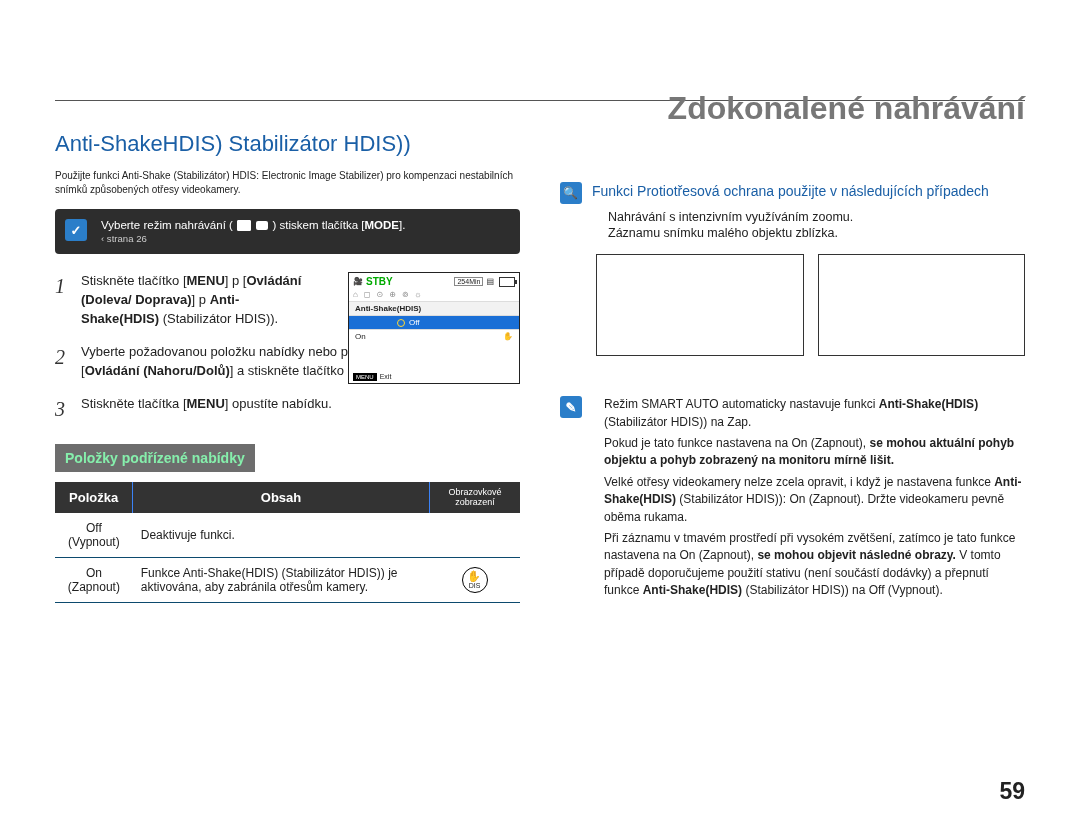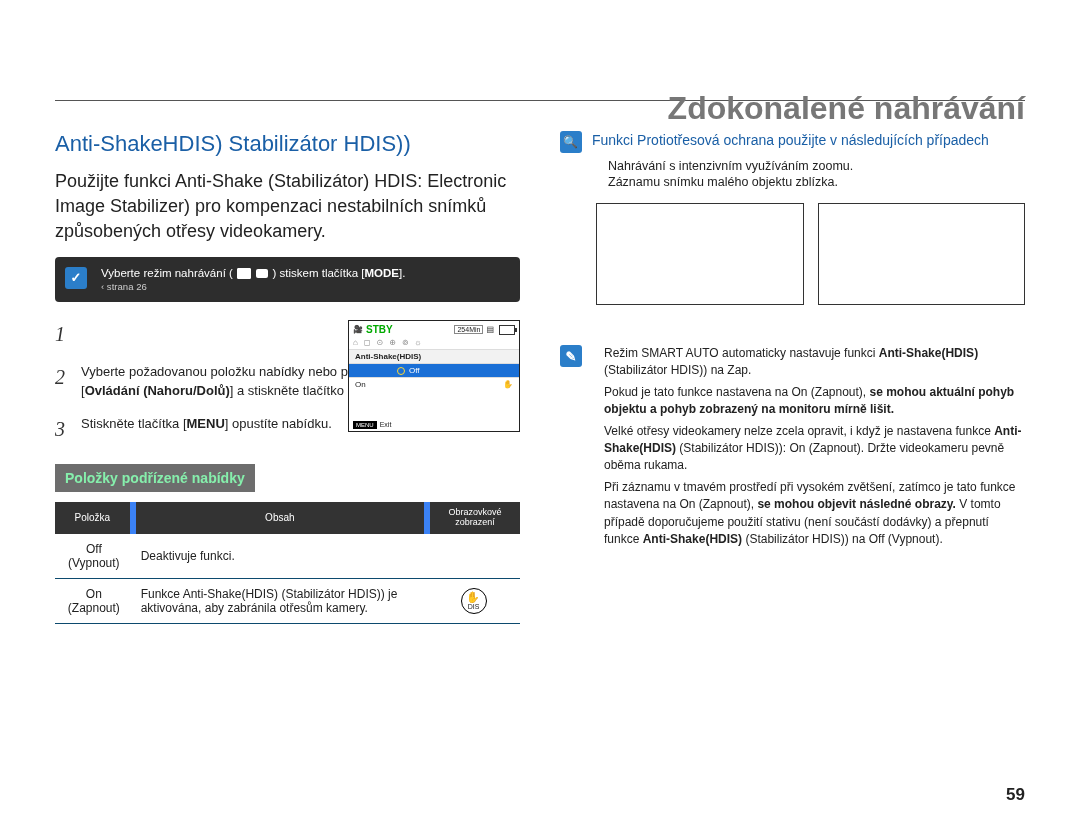--- a/index.html
+++ b/index.html
@@ -1,32 +1,32 @@
 <!DOCTYPE html>
 <html><head>
 <meta charset="utf-8">
 <style>
   html,body{margin:0;padding:0;background:#fff;font-family:Arial,Helvetica,sans-serif;color:#222;}
   .page{width:1080px;height:827px;position:relative;box-sizing:border-box;padding:30px 55px 0 55px;}
   .hr-top{border:none;border-top:1px solid #555;margin:70px 0 0 0;}
   .chapter{position:absolute;top:90px;right:55px;font-size:32px;color:#777;font-weight:bold;}
-  .cols{display:flex;gap:40px;margin-top:30px;}
+  .cols{display:flex;gap:40px;margin-top:30px;align-items:flex-end;}
   .col{flex:1;min-width:0;}
   h2.title{color:#1a5fa6;font-weight:normal;font-size:22px;margin:0 0 12px 0;}
-  p{font-size:18px;line-height:1.4;margin:8px 0 10px 0;}
+  p{font-size:10px;line-height:1.4;margin:8px 0 10px 0;}
   .note-box{background:#2d2d2d;color:#fff;font-size:11.5px;border-radius:4px;padding:10px 12px 10px 46px;position:relative;margin:12px 0 18px 0;}
   .note-box .note-icon{position:absolute;left:10px;top:10px;width:22px;height:22px;background:#2b7ec9;border-radius:3px;display:flex;align-items:center;justify-content:center;color:#fff;font-weight:bold;font-size:13px;}
   .note-box small{display:block;color:#ccc;margin-top:2px;}
   .steps{list-style:none;padding:0;margin:0;}
   .steps li{display:flex;gap:12px;margin-bottom:14px;font-size:13px;line-height:1.45;}
   .steps li .num{font-family:'Times New Roman',serif;font-size:20px;font-style:italic;color:#333;min-width:14px;}
   .b{font-weight:bold;}
   .sub-band{background:#6d6d6d;color:#86efac;font-weight:bold;font-size:14px;padding:6px 10px;display:inline-block;margin-top:6px;}
   table.sub{width:100%;border-collapse:collapse;margin-top:10px;font-size:12px;}
-  table.sub th{background:#333;color:#fff;font-weight:normal;padding:6px 8px;font-size:10px;border-right:6px solid #3b82f6;}
+  table.sub th{background:#333;color:#fff;font-weight:bold;padding:6px 8px;font-size:13px;border-right:1px solid #3b82f6;}
   table.sub th:last-child{border-right:none;font-weight:normal;}
   table.sub td{border-bottom:1px solid #0c4a6e;padding:8px;vertical-align:middle;}
   table.sub td.c{text-align:center;}
   .lcd{position:absolute;right:0;top:0;width:170px;height:110px;border:1px solid #222;background:#fff;font-size:8px;}
   .lcd-top{display:flex;align-items:center;gap:3px;padding:3px 4px;}
   .lcd-top .stby{color:#0a0;font-weight:bold;font-size:10px;}
   .lcd-top .time{margin-left:auto;border:1px solid #888;padding:0 2px;font-size:7px;}
   .lcd-top .bat{width:14px;height:8px;border:1px solid #333;margin-left:2px;position:relative;}
   .lcd-top .bat:after{content:"";position:absolute;right:-3px;top:2px;width:2px;height:4px;background:#333;}
   .lcd-icons{display:flex;gap:6px;padding:0 4px 2px 4px;color:#888;font-size:8px;}
@@ -44,21 +44,21 @@
   .info-title{color:#1a5fa6;font-size:14px;line-height:1.35;}
   .bul{list-style:none;padding:0 0 0 36px;margin:6px 0 14px 0;font-size:12.5px;}
   .bul li{padding-left:12px;position:relative;margin-bottom:2px;}
   .bul li:before{content:"";}
   .imgrow{display:flex;gap:14px;margin:8px 0 0 36px;}
   .imgbox{flex:1;height:100px;border:1px solid #333;background:#fff;}
   .note2{display:flex;gap:10px;align-items:flex-start;margin-top:40px;}
   .note2 .ic{width:22px;height:22px;background:#2b7ec9;border-radius:3px;flex:none;display:flex;align-items:center;justify-content:center;color:#fff;font-size:13px;font-weight:bold;}
   .note2-text{font-size:12px;line-height:1.45;}
   .note2-text .item{display:block;padding-left:12px;position:relative;margin-bottom:4px;}
-  .pagenum{position:absolute;bottom:22px;right:55px;font-size:17px;font-weight:bold;}
+  .pagenum{position:absolute;bottom:22px;right:55px;font-size:23px;font-weight:bold;}
   .mode-ic,.vid-ic,.cam-ic{display:inline-block;vertical-align:middle;}
   .vid-ic{width:12px;height:9px;background:#fff;border:1px solid #fff;border-radius:1px;position:relative;margin:0 1px;}
   .cam-ic{width:12px;height:9px;background:#fff;border-radius:2px;margin:0 1px;}
 </style>
 </head>
 <body>
 
 <div class="page">
   <div class="chapter">Zdokonalené nahrávání</div>
   <hr class="hr-top">
@@ -77,20 +77,21 @@
           <span class="cam-ic"></span>
           <span>) stiskem tlačítka [</span><span class="b">MODE</span><span>].</span>
         </span>
         <small>‹ strana 26</small>
       </div>
 
       <div class="step1-wrap">
         <ol class="steps" id="steps">
             <li>
               <span class="num">1</span>
+              <span style="max-width: 230px; display: inline-block;"><span>Stiskněte tlačítko [</span><span class="b">MENU</span><span>] p [</span><span class="b">Ovládání (Doleva/ Doprava)</span><span>] p </span><span class="b">Anti-Shake(HDIS)</span><span> (Stabilizátor HDIS)).</span></span>
             </li>
             <li>
               <span class="num">2</span>
               <span><span>Vyberte požadovanou položku nabídky nebo podřízené nabídky pomocí [</span><span class="b">Ovládání (Nahoru/Dolů)</span><span>] a stiskněte tlačítko [</span><span class="b">Ovládání (OK)</span><span>].</span></span>
             </li>
             <li>
               <span class="num">3</span>
               <span><span>Stiskněte tlačítka [</span><span class="b">MENU</span><span>] opustíte nabídku.</span></span>
             </li>
           </ol>

